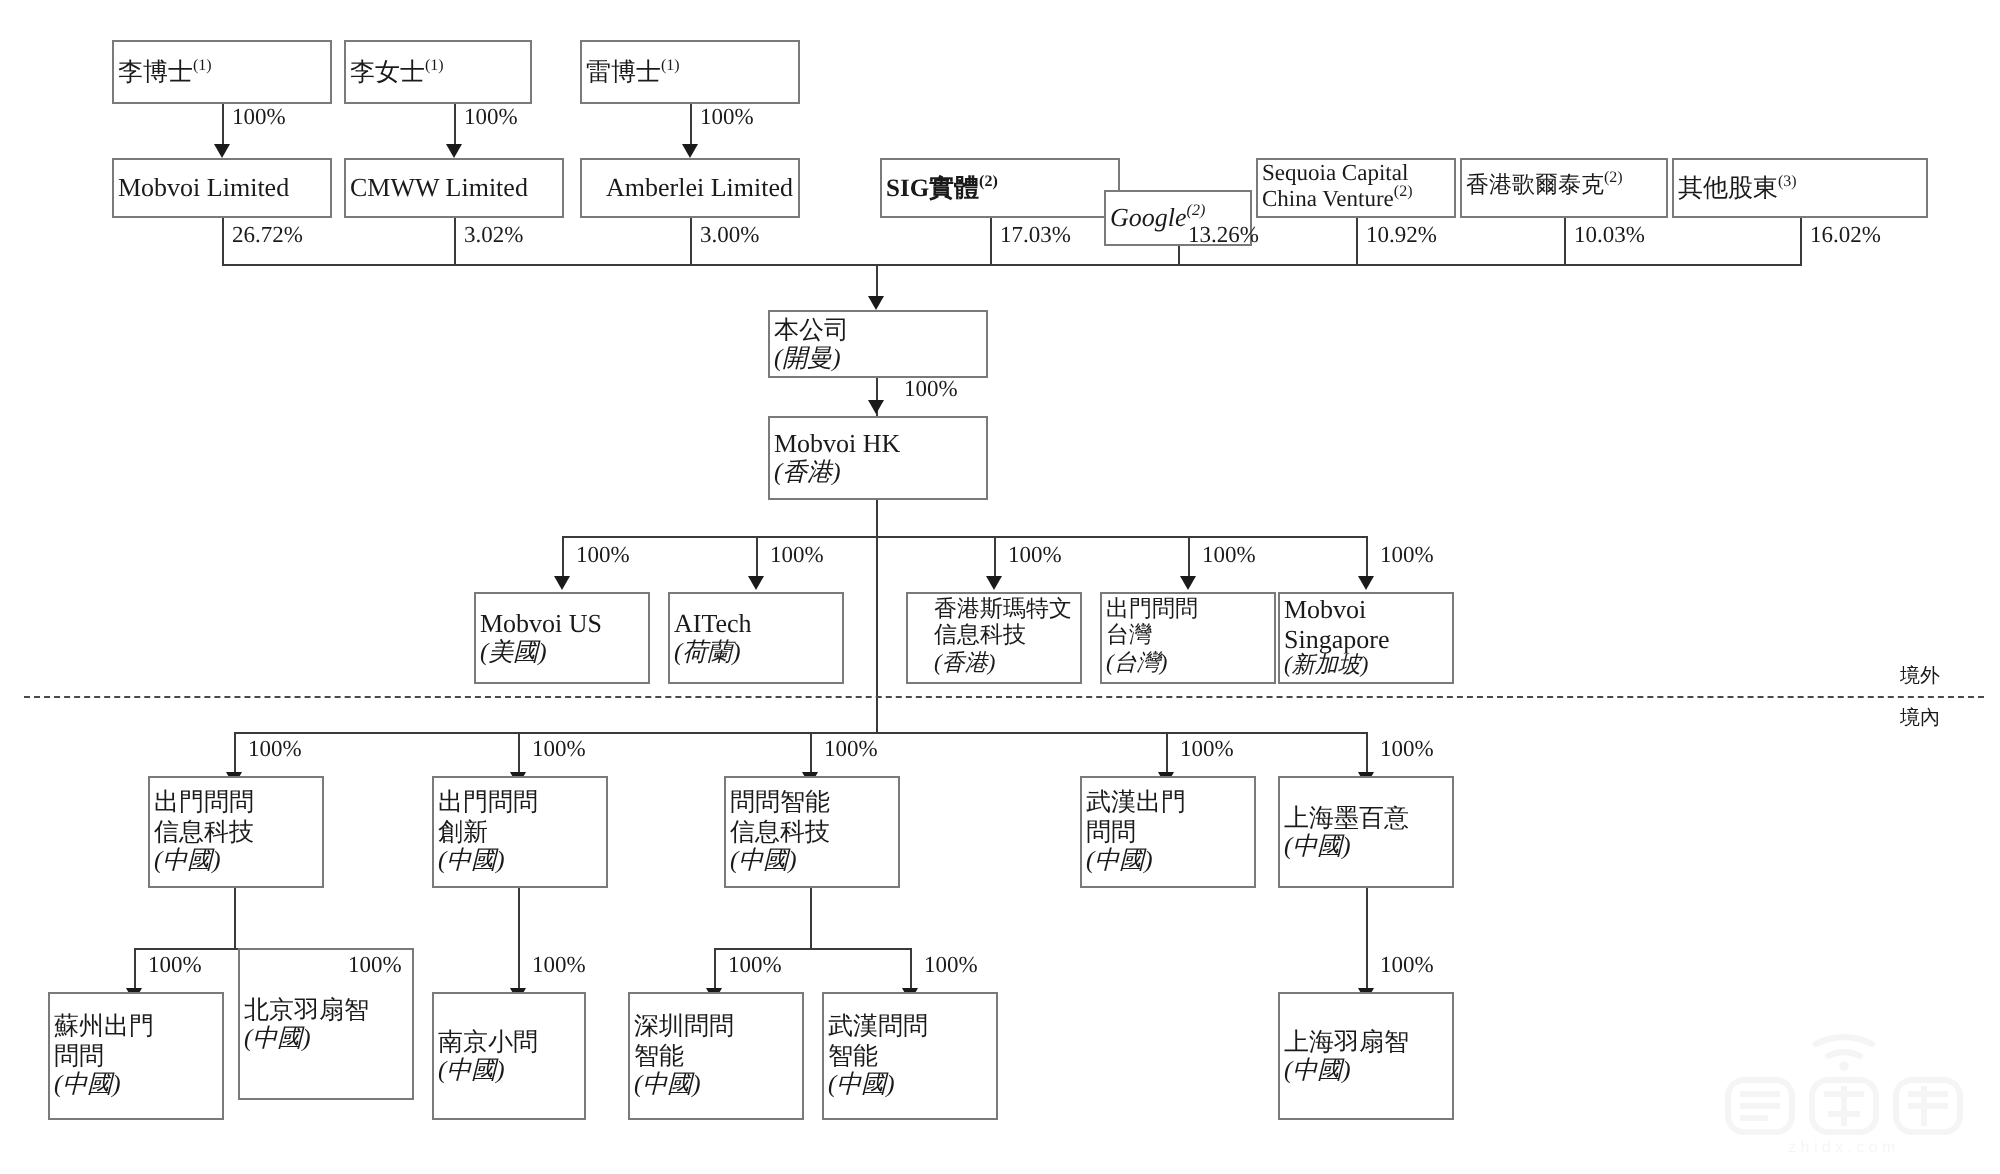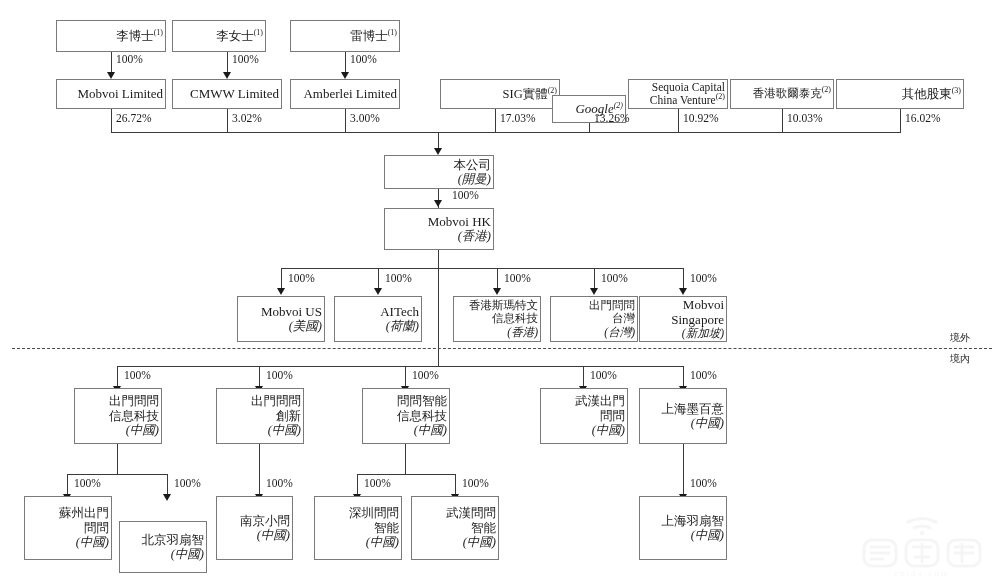--- a/index.html
+++ b/index.html
@@ -17,21 +17,21 @@
     background:#ffffff;
   }
   
   .box{
     position:absolute;
     box-sizing:border-box;
     border:1px solid #7a7a7a;
     background:#ffffff;
     display:flex;
     flex-direction:column;
-    align-items:flex-end;
+    align-items:flex-start;
     justify-content:center;
     text-align:center;
     line-height:1.16;
     font-size:12.5px;
     z-index:3;
     padding:1px 2px;
   }
   .box .ln{display:block;white-space:nowrap;}
   .box .loc{font-style:italic;white-space:nowrap;}
   .box sup{font-size:8px;vertical-align:super;line-height:0;}
@@ -110,21 +110,21 @@
   <div class="box" style="left:56px;top:79px;width:110px;height:30px;">
     <span class="ln en">Mobvoi Limited</span>
   </div>
   <div class="box" style="left:172px;top:79px;width:110px;height:30px;">
     <span class="ln en">CMWW Limited</span>
   </div>
   <div class="box" style="left:290px;top:79px;width:110px;height:30px;padding-left:12px;">
     <span class="ln en">Amberlei Limited</span>
   </div>
 
-  <div class="box" style="left:440px;top:79px;width:120px;height:30px;">
+  <div class="box" style="left:440px;top:79px;width:120px;height:30px;font-weight:bold;">
     <span class="ln"><span>SIG實體</span><sup>(2)</sup></span>
   </div>
   <div class="box" style="left:552px;top:95px;width:74px;height:28px;font-style:italic;">
     <span class="ln en"><span>Google</span><sup>(2)</sup></span>
   </div>
   <div class="box" style="left:628px;top:79px;width:100px;height:30px;">
     <span class="ln sm en">Sequoia Capital</span>
     <span class="ln sm en"><span>China Venture</span><sup>(2)</sup></span>
   </div>
   <div class="box" style="left:730px;top:79px;width:104px;height:30px;">
@@ -293,21 +293,21 @@
 
   <div class="vline" style="left:683px;top:444px;height:51px;"></div>
   <div class="arrow" style="left:679px;top:494px;"></div>
   <div class="pct" style="left:690px;top:477px;">100%</div>
 
   <div class="box" style="left:24px;top:496px;width:88px;height:64px;">
     <span class="ln">蘇州出門</span>
     <span class="ln">問問</span>
     <span class="loc">(中國)</span>
   </div>
-  <div class="box" style="left:119px;top:521px;width:88px;height:52px;">
+  <div class="box" style="left:119px;top:474px;width:88px;height:76px;">
     <span class="ln">北京羽扇智</span>
     <span class="loc">(中國)</span>
   </div>
   <div class="box" style="left:216px;top:496px;width:77px;height:64px;">
     <span class="ln">南京小問</span>
     <span class="loc">(中國)</span>
   </div>
   <div class="box" style="left:314px;top:496px;width:88px;height:64px;">
     <span class="ln">深圳問問</span>
     <span class="ln">智能</span>

